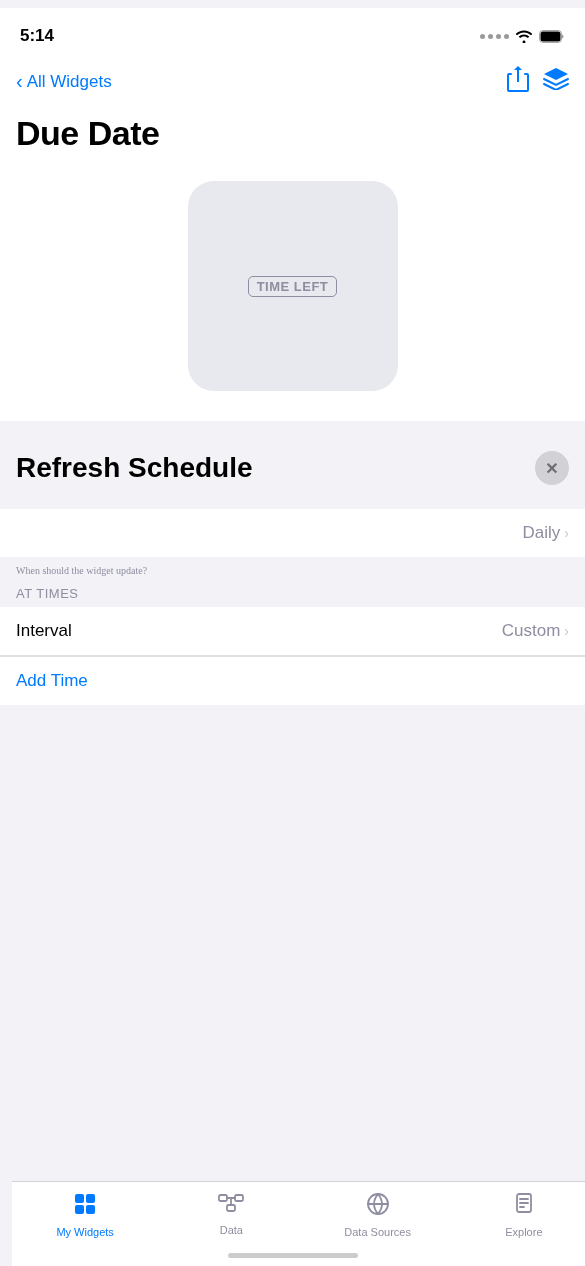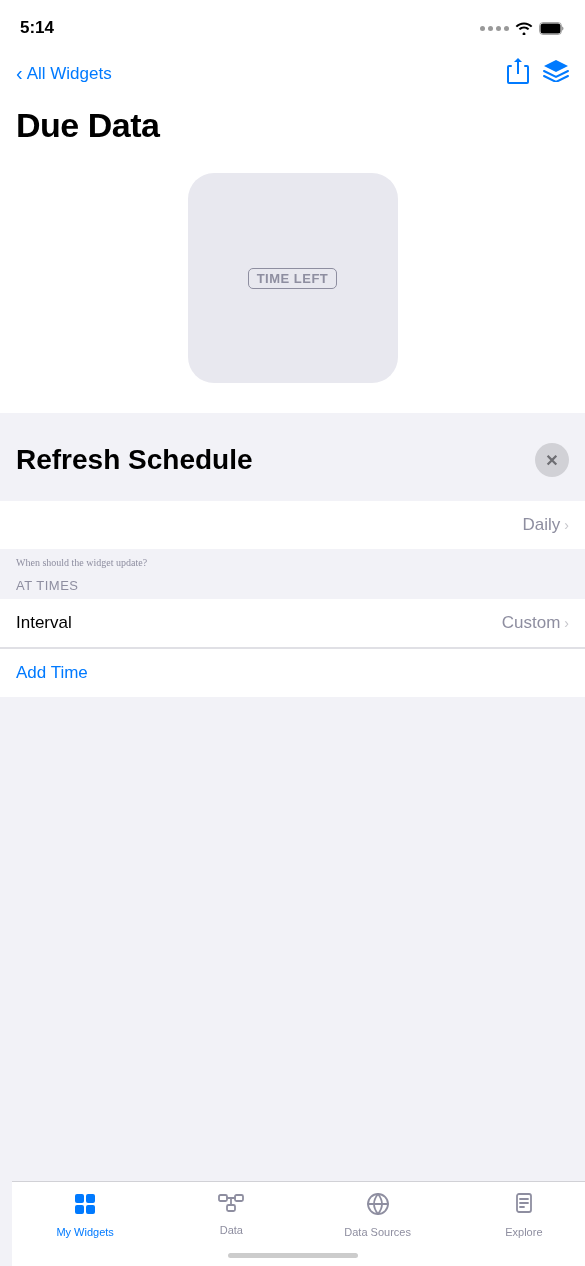--- a/index.html
+++ b/index.html
@@ -13,20 +13,21 @@
     }
 
     
     .status-bar {
       background: #fff;
       display: flex;
       justify-content: space-between;
       align-items: center;
       padding: 14px 20px 8px 20px;
       height: 50px;
+      margin-top: 8px;
     }
     .status-time {
       font-size: 17px;
       font-weight: 600;
       color: #000;
     }
     .status-icons {
       display: flex;
       align-items: center;
       gap: 6px;
@@ -363,21 +364,21 @@
       <svg width="26" height="22" viewBox="0 0 26 22" fill="none">
         <path d="M13 0L25 6L13 12L1 6L13 0Z" fill="#007aff"></path>
         <path d="M1 11L13 17L25 11" stroke="#007aff" stroke-width="2" stroke-linecap="round"></path>
         <path d="M1 16L13 22L25 16" stroke="#007aff" stroke-width="2" stroke-linecap="round"></path>
       </svg>
     </div>
   </div>
 </div>
 
 <div class="page-title-section">
-  <h1 class="page-title">Due Data</h1>
+  <h1 class="page-title">Due Date</h1>
 </div>
 
 <div class="widget-preview-section">
   <div class="widget-card">
     <div class="widget-time-left-label">TIME LEFT</div>
   </div>
 </div>
 
 <div class="section-gap"></div>
 

